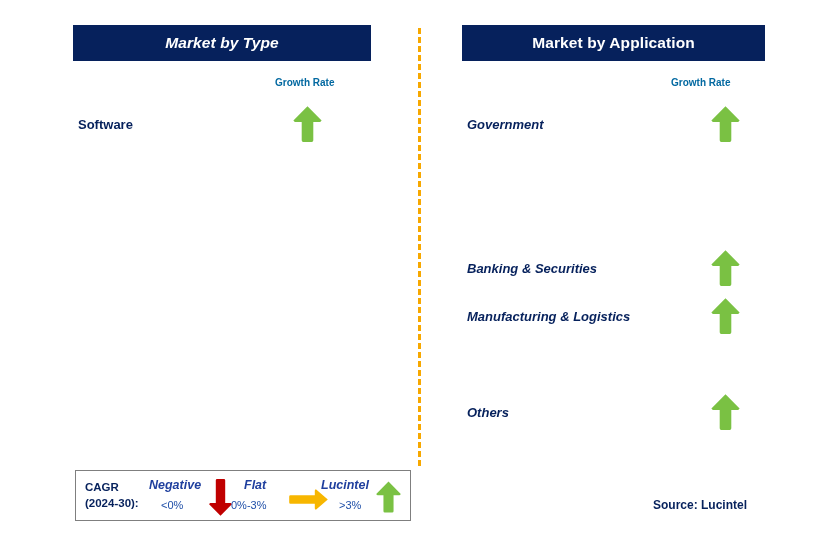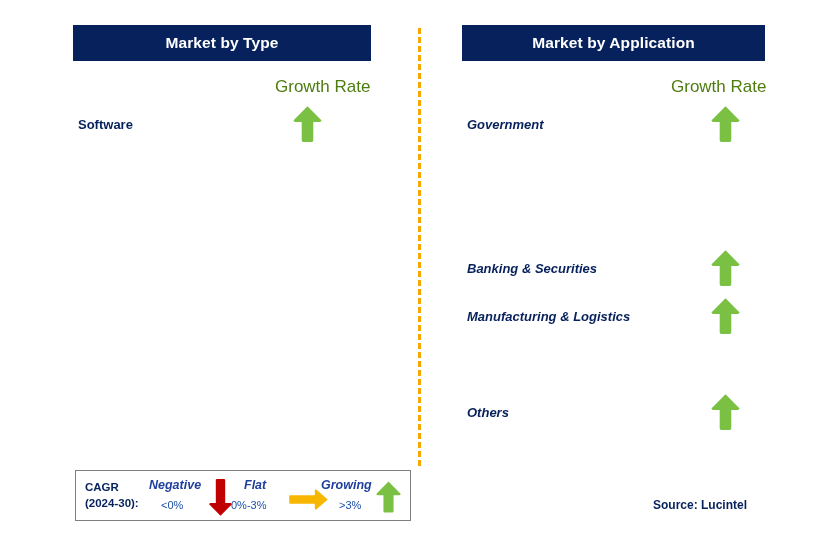--- a/index.html
+++ b/index.html
@@ -26,29 +26,29 @@
     position: absolute;
     background: #06215c;
     color: #ffffff;
     font-size: 15.5px;
     font-weight: bold;
     display: flex;
     align-items: center;
     justify-content: center;
     letter-spacing: 0.1px;
   }
-  #header-type   { left: 73px;  top: 25px; width: 298px; height: 36px; }
+  #header-type   { left: 73px;  top: 25px; width: 298px; height: 36px; font-style: italic; }
   #header-app    { left: 462px; top: 25px; width: 303px; height: 36px; }
 
   
   .growth-caption {
     position: absolute;
-    color: #4d7c0f;
-    font-size: 17px;
-    font-weight: normal;
+    color: #0369a1;
+    font-size: 10px;
+    font-weight: bold;
     white-space: nowrap;
   }
   #growth-caption-type { left: 275px; top: 77px; }
   #growth-caption-app  { left: 671px; top: 77px; }
 
   
   .seg-row {
     position: absolute;
     height: 40px;
     display: flex;
@@ -238,21 +238,21 @@
       </span>
 
       <div class="legend-term" id="legend-term-flat">Flat</div>
       <div class="legend-range" id="legend-range-flat">0%-3%</div>
       <span id="legend-icon-flat">
         <svg class="arrow-right-orange" width="41" height="23" viewBox="0 0 41 23" aria-hidden="true">
           <path d="M39.8 11.5 L27.9 1.2 A1.6 1.6 0 0 0 26.8 2.4 L26.8 7.2 L2.4 7.2 A1.2 1.2 0 0 0 1.2 8.4 L1.2 14.6 A1.2 1.2 0 0 0 2.4 15.8 L26.8 15.8 L26.8 20.6 A1.6 1.6 0 0 0 27.9 21.8 Z" fill="#f7b600"></path>
         </svg>
       </span>
 
-      <div class="legend-term" id="legend-term-growing">Growing</div>
+      <div class="legend-term" id="legend-term-growing">Lucintel</div>
       <div class="legend-range" id="legend-range-growing">&gt;3%</div>
       <span id="legend-icon-growing">
         <svg class="arrow-up-green" width="27" height="40" viewBox="0 0 31 38" aria-hidden="true">
           <path d="M15.5 1.2 L29.6 15.6 A2.2 2.2 0 0 1 28.1 16.9 L21.3 16.9 L21.3 35.3 A1.6 1.6 0 0 1 19.7 36.9 L11.3 36.9 A1.6 1.6 0 0 1 9.7 35.3 L9.7 16.9 L2.9 16.9 A2.2 2.2 0 0 1 1.4 15.6 Z" fill="#7ac143"></path>
         </svg>
       </span>
     </div>
   </div>
 
   <div id="source-note">Source: Lucintel</div>

